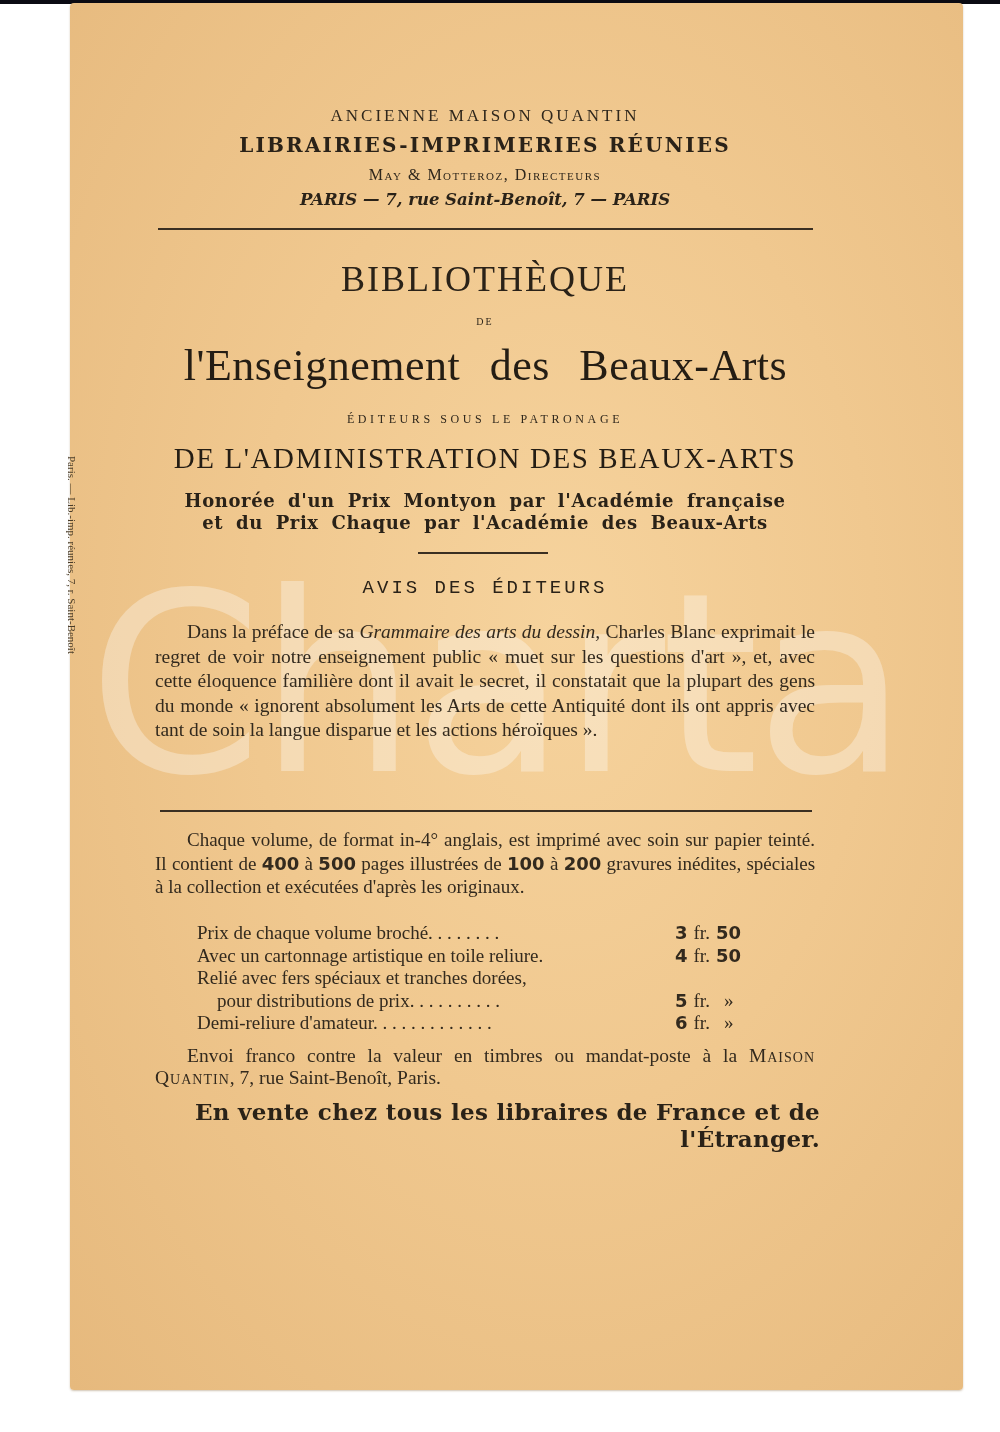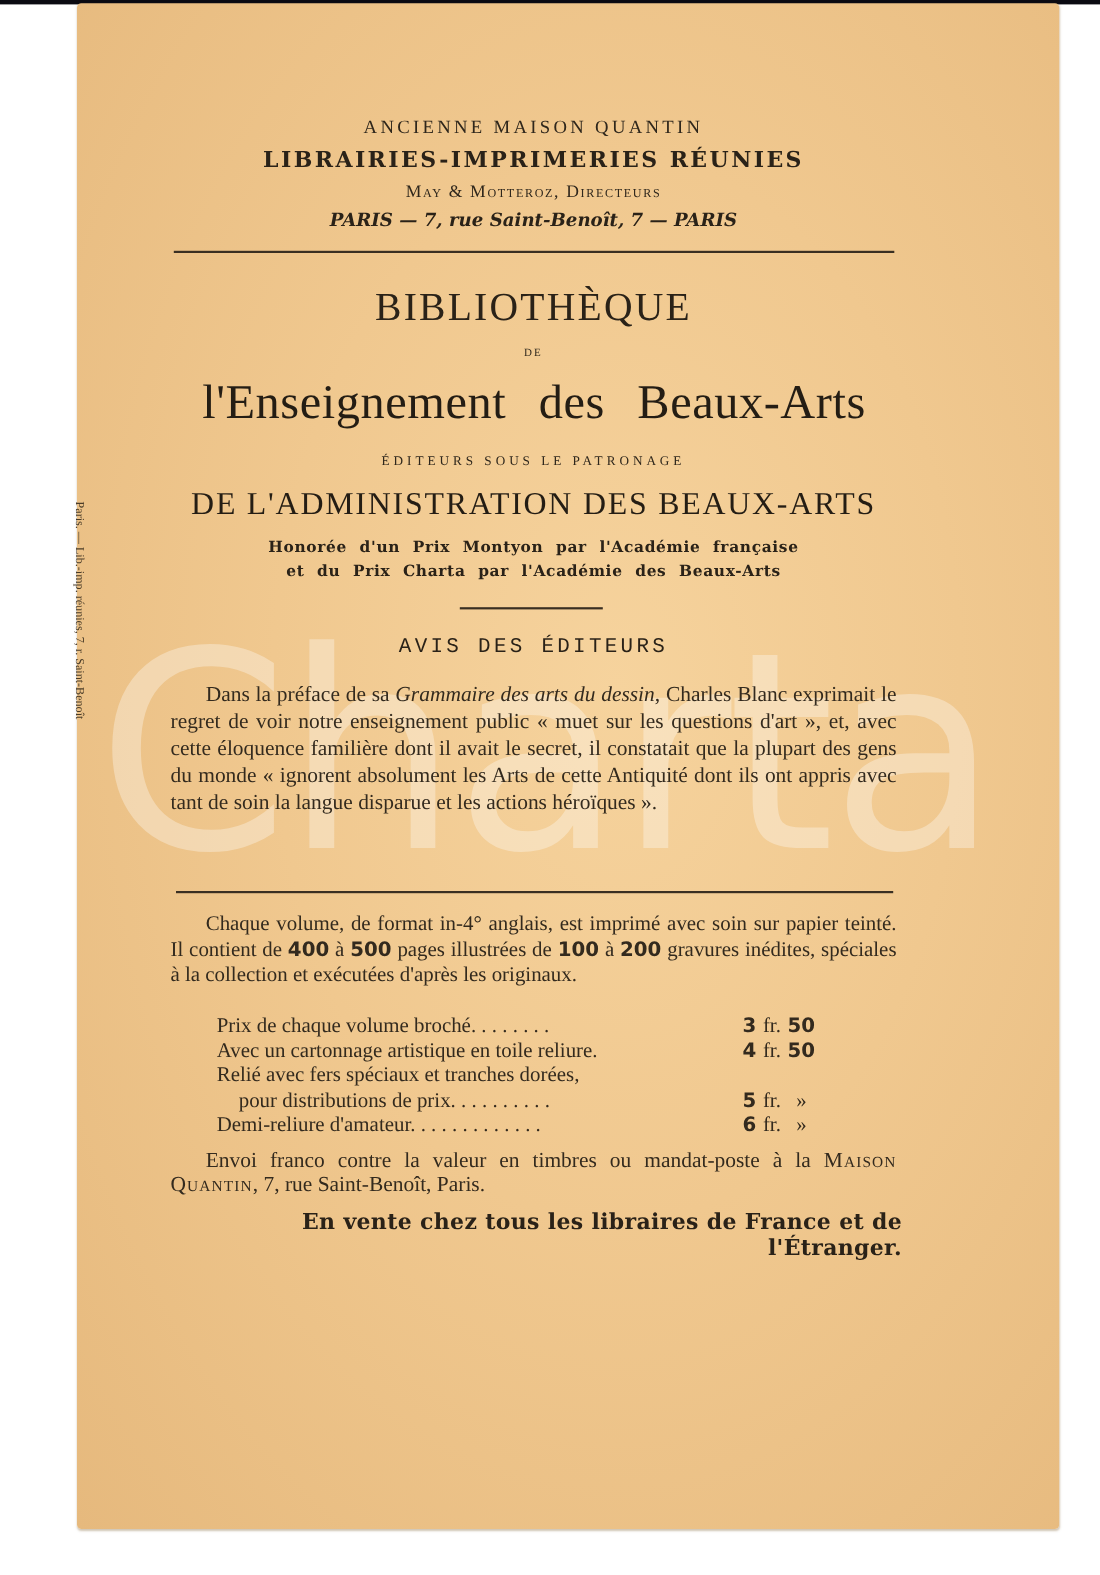--- a/index.html
+++ b/index.html
@@ -41,21 +41,21 @@
           font-family: "Liberation Serif", serif; font-size: 36px; letter-spacing: 2px; color: #2a2218; z-index:2; }
     .t-de { position: absolute; top: 316px; left: 150px; width: 670px; text-align: center;
           font-family: "Liberation Serif", serif; font-size: 10px; letter-spacing: 2px; color: #2f271c; z-index:2; }
     .t-ens { position: absolute; top: 340px; left: 118px; width: 735px; text-align: center;
           font-family: "Liberation Serif", serif; font-size: 44px; letter-spacing: 0.5px; word-spacing: 18px; color: #241d14; z-index:2; }
     .t-pub { position: absolute; top: 412px; left: 150px; width: 670px; text-align: center;
           font-family: "Liberation Serif", serif; font-size: 12px; letter-spacing: 3.6px; color: #2f271c; z-index:2; }
     .t-admin { position: absolute; top: 442px; left: 150px; width: 670px; text-align: center;
           font-family: "Liberation Serif", serif; font-size: 29px; letter-spacing: 1.6px; color: #241d14; z-index:2; }
     .honor { position: absolute; left: 150px; width: 670px; text-align: center;
-          font-family: "DejaVu Serif", serif; font-weight: bold; font-size: 14px; letter-spacing: 0.6px; word-spacing: 6px; color: #2a2218; z-index:2; }
+          font-family: "DejaVu Serif", serif; font-weight: bold; font-size: 18px; letter-spacing: 0.6px; word-spacing: 6px; color: #2a2218; z-index:2; }
     .honor.h1 { top: 490px; }
     .honor.h2 { top: 512px; }
     .rule-short { position: absolute; left: 418px; top: 552px; width: 130px; height: 2px; background: #3a2f22; z-index:2; }
     .t-avis { position: absolute; top: 577px; left: 150px; width: 670px; text-align: center;
           font-family: Liberation Mono, monospace; font-size: 19px; letter-spacing: 3px; color: #2a2218; z-index:2; }
     .para { position: absolute; left: 155px; width: 660px; font-family: "Liberation Serif", serif;
             font-size: 19.5px; line-height: 24.5px; text-align: justify; color: #332a1e; z-index:2; }
     .para .indent { display: inline-block; width: 32px; }
     .para.p1 { top: 620px; }
     .para.p2 { top: 828px; line-height: 23.5px; font-size: 19px; }
@@ -66,21 +66,21 @@
     .price-row { display: flex; height: 22.5px; line-height: 22.5px; }
     .price-label { width: 478px; white-space: nowrap; overflow: hidden; }
     .price-label.sub { padding-left: 20px; width: 458px; }
     .price-val { width: 110px; white-space: nowrap; }
     .price-val .num { font-family: "DejaVu Sans", sans-serif; font-weight: bold; font-size: 18px; }
     .price-val .unit { margin: 0 6px; }
     .price-val .cts { font-family: "DejaVu Sans", sans-serif; font-weight: bold; font-size: 18px; }
     .para.p3 { top: 1045px; line-height: 22px; }
     .para.p3 .sc { font-variant: small-caps; letter-spacing: 1px; }
     .t-vente { position: absolute; top: 1098px; left: 150px; width: 670px; text-align: right;
-          font-family: "DejaVu Serif", serif; font-weight: bold; font-size: 20px; letter-spacing: 0.3px; color: #2a2218; z-index:2; }
+          font-family: "DejaVu Serif", serif; font-weight: bold; font-size: 23px; letter-spacing: 0.3px; color: #2a2218; z-index:2; }
   </style>
 </head>
 <body>
 
 <div class="topband"></div>
 <div class="paper"></div>
 
 <div class="side-imprint-wrap">
   <span>Paris. — Lib.-imp. réunies, 7, r. Saint-Benoît</span>
 </div>
@@ -91,21 +91,21 @@
 <div class="l4">PARIS — 7, rue Saint-Benoît, 7 — PARIS</div>
 <div class="rule-top"></div>
 
 <div class="t-biblio">BIBLIOTHÈQUE</div>
 <div class="t-de">DE</div>
 <div class="t-ens">l'Enseignement des Beaux-Arts</div>
 <div class="t-pub">ÉDITEURS SOUS LE PATRONAGE</div>
 <div class="t-admin">DE L'ADMINISTRATION DES BEAUX-ARTS</div>
 
 <div class="honor h1">Honorée d'un Prix Montyon par l'Académie française</div>
-<div class="honor h2">et du Prix Charta par l'Académie des Beaux-Arts</div>
+<div class="honor h2">et du Prix Chaque par l'Académie des Beaux-Arts</div>
 <div class="rule-short"></div>
 
 <div class="t-avis">AVIS DES ÉDITEURS</div>
 
 <div class="para p1"><span class="indent"></span><span>Dans la préface de sa </span><i>Grammaire des arts du dessin,</i><span> Charles Blanc exprimait le regret de voir notre enseignement public « muet sur les questions d'art », et, avec cette éloquence familière dont il avait le secret, il constatait que la plupart des gens du monde « ignorent absolument les Arts de cette Antiquité dont ils ont appris avec tant de soin la langue disparue et les actions héroïques ».</span></div>
 
 <div class="rule-mid"></div>
 
 <div class="para p2"><span class="indent"></span><span>Chaque volume, de format in-4° anglais, est imprimé avec soin sur papier teinté. Il contient de </span><b>400</b><span> à </span><b>500</b><span> pages illustrées de </span><b>100</b><span> à </span><b>200</b><span> gravures inédites, spéciales à la collection et exécutées d'après les originaux.</span></div>
 

